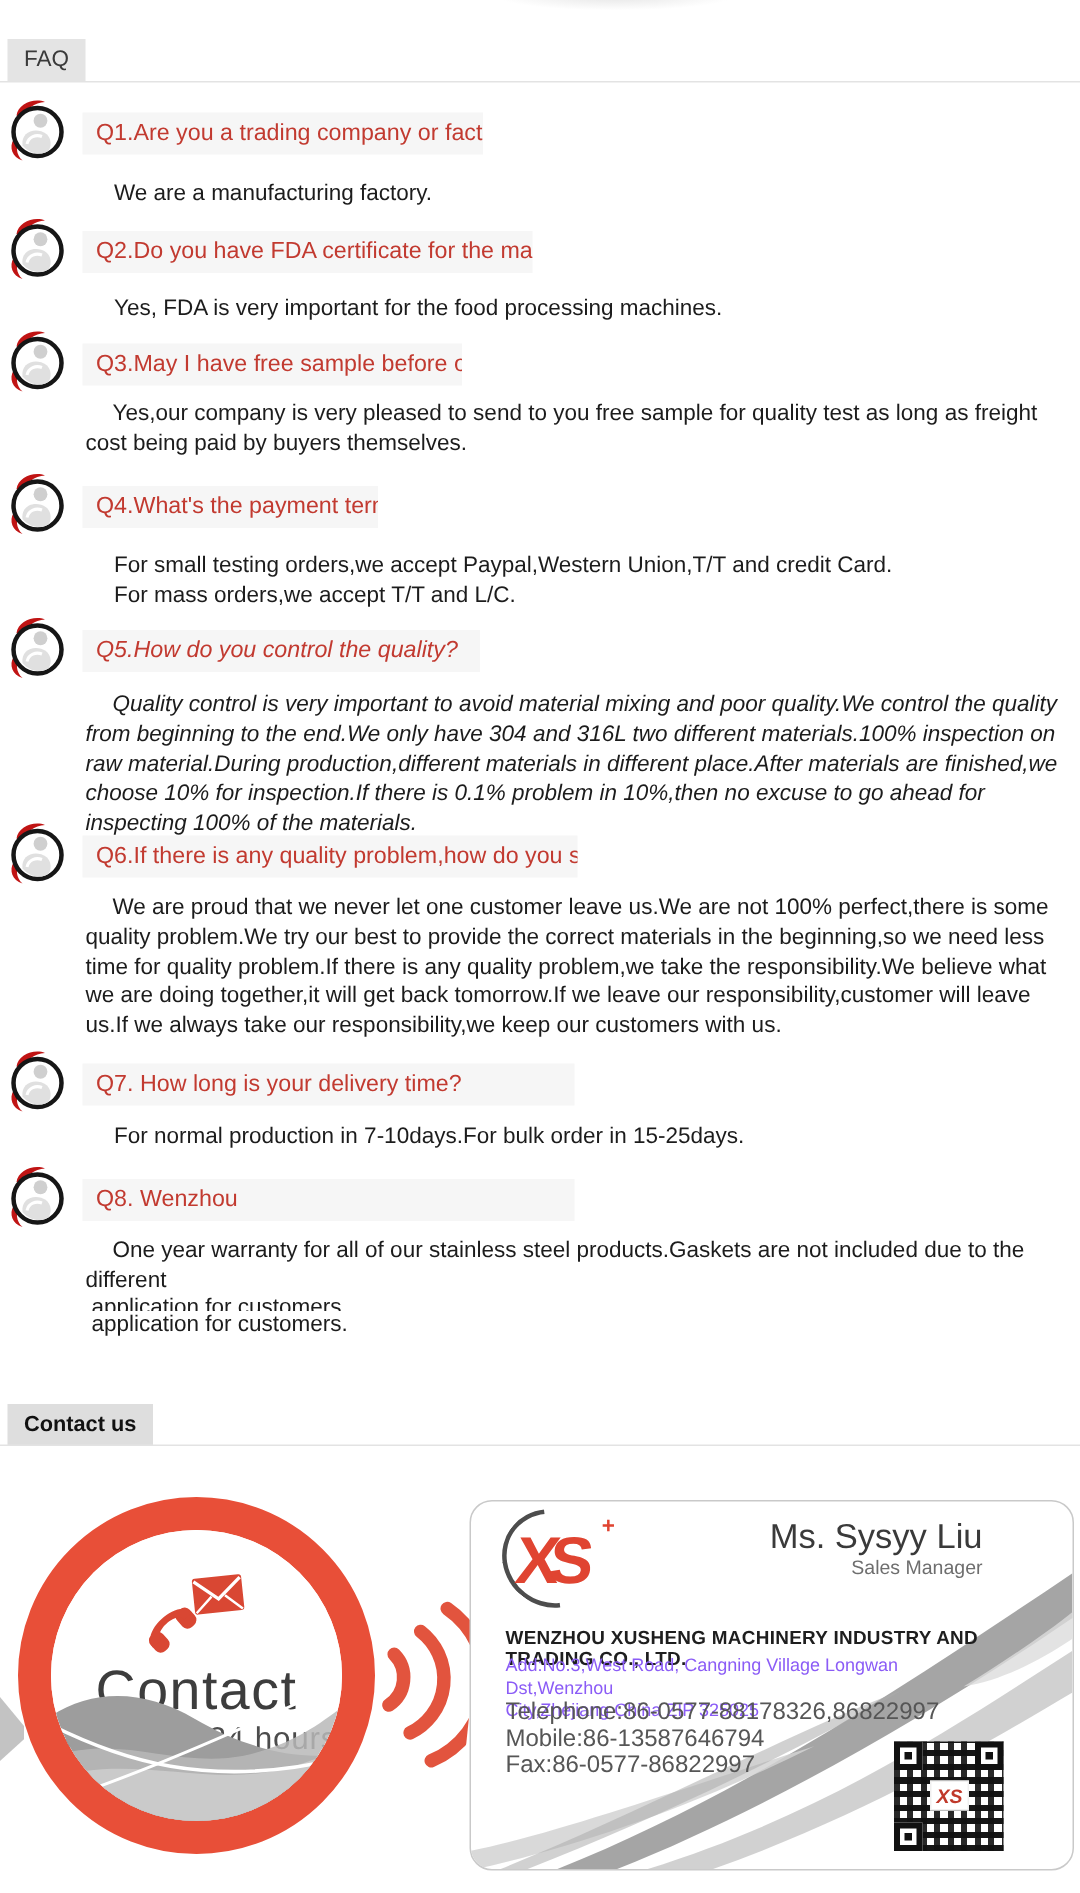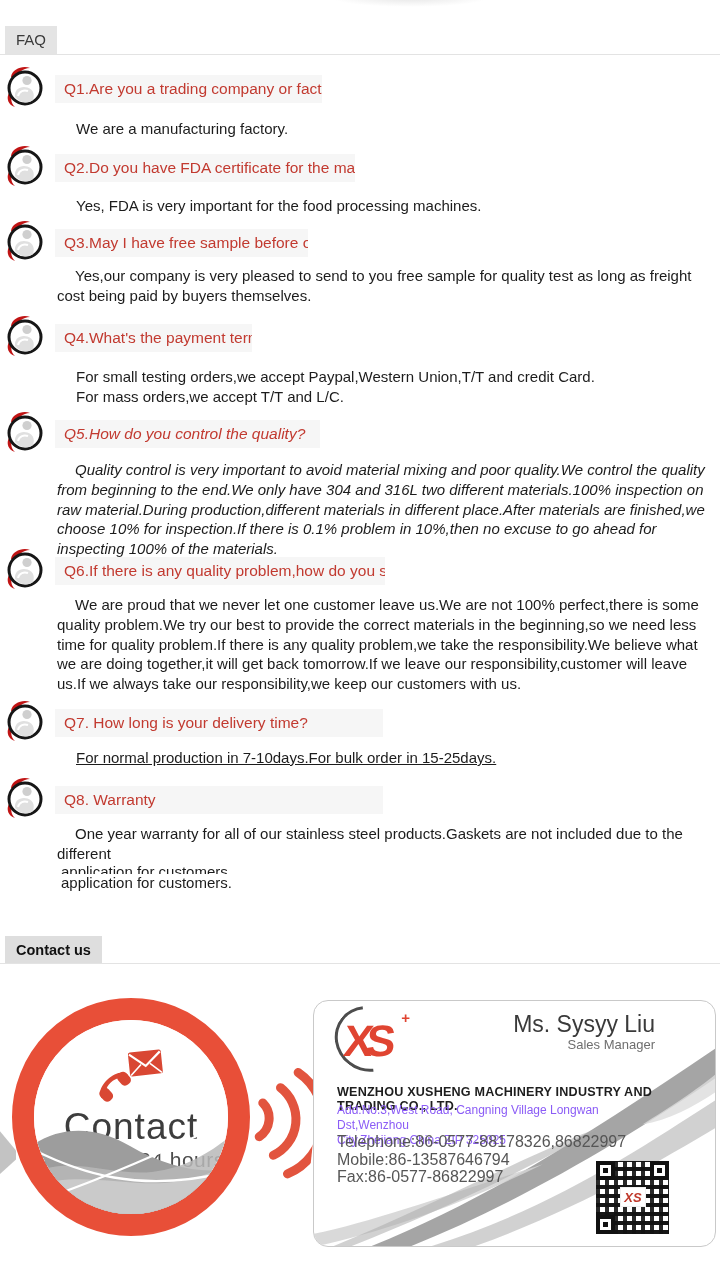--- a/index.html
+++ b/index.html
@@ -176,34 +176,34 @@
       <div class="faq-item" style="top: 700px;">
         <svg class="mascot" viewBox="0 0 40 42">
     <path d="M7,11 C8,3 19,-1 26,2 C19,2.5 13,6.5 11,13 Z" fill="#c01414"></path>
     <path d="M5,27 C2,32 4,39 11,41 C6.5,37 6.5,31 9,28.5 Z" fill="#c01414"></path>
     <circle cx="21" cy="22" r="16" fill="#ffffff" stroke="#161616" stroke-width="3"></circle>
     <circle cx="23" cy="14.5" r="4.6" fill="#cfcfcf"></circle>
     <path d="M11,31 C10,23 17,19.5 23.5,21.5 C30,23.5 31,30 28.5,34.5 C23,38 15.5,36.5 11,31 Z" fill="#e0e0e0"></path>
     <path d="M14,30 C15,25 20,23.5 24,25" stroke="#ffffff" stroke-width="2" fill="none"></path>
   </svg>
         <div class="q-header" style="width: 328px;">Q7. How long is your delivery time?</div>
-        <div class="answers" style="top: 48px; text-decoration: underline;">
+        <div class="answers" style="top: 48px;">
           <p class="short">For normal production in 7-10days.For bulk order in 15-25days.</p>
         </div>
       </div>
       <div class="faq-item" style="top: 777px;">
         <svg class="mascot" viewBox="0 0 40 42">
     <path d="M7,11 C8,3 19,-1 26,2 C19,2.5 13,6.5 11,13 Z" fill="#c01414"></path>
     <path d="M5,27 C2,32 4,39 11,41 C6.5,37 6.5,31 9,28.5 Z" fill="#c01414"></path>
     <circle cx="21" cy="22" r="16" fill="#ffffff" stroke="#161616" stroke-width="3"></circle>
     <circle cx="23" cy="14.5" r="4.6" fill="#cfcfcf"></circle>
     <path d="M11,31 C10,23 17,19.5 23.5,21.5 C30,23.5 31,30 28.5,34.5 C23,38 15.5,36.5 11,31 Z" fill="#e0e0e0"></path>
     <path d="M14,30 C15,25 20,23.5 24,25" stroke="#ffffff" stroke-width="2" fill="none"></path>
   </svg>
-        <div class="q-header" style="width: 328px;">Q8. Warranty</div>
+        <div class="q-header" style="width: 328px;">Q8. Wenzhou</div>
         <div class="answers" style="top: 47px;">
           <p class="para">One year warranty for all of our stainless steel products.Gaskets are not included due to the different</p>
           <p class="cont clip">application for customers</p>
           <p class="cont">application for customers.</p>
         </div>
       </div>
     </div>
 
   <div class="section-tab" id="contact-tab">Contact us</div>
   <div class="tab-rule" id="contact-rule"></div>

